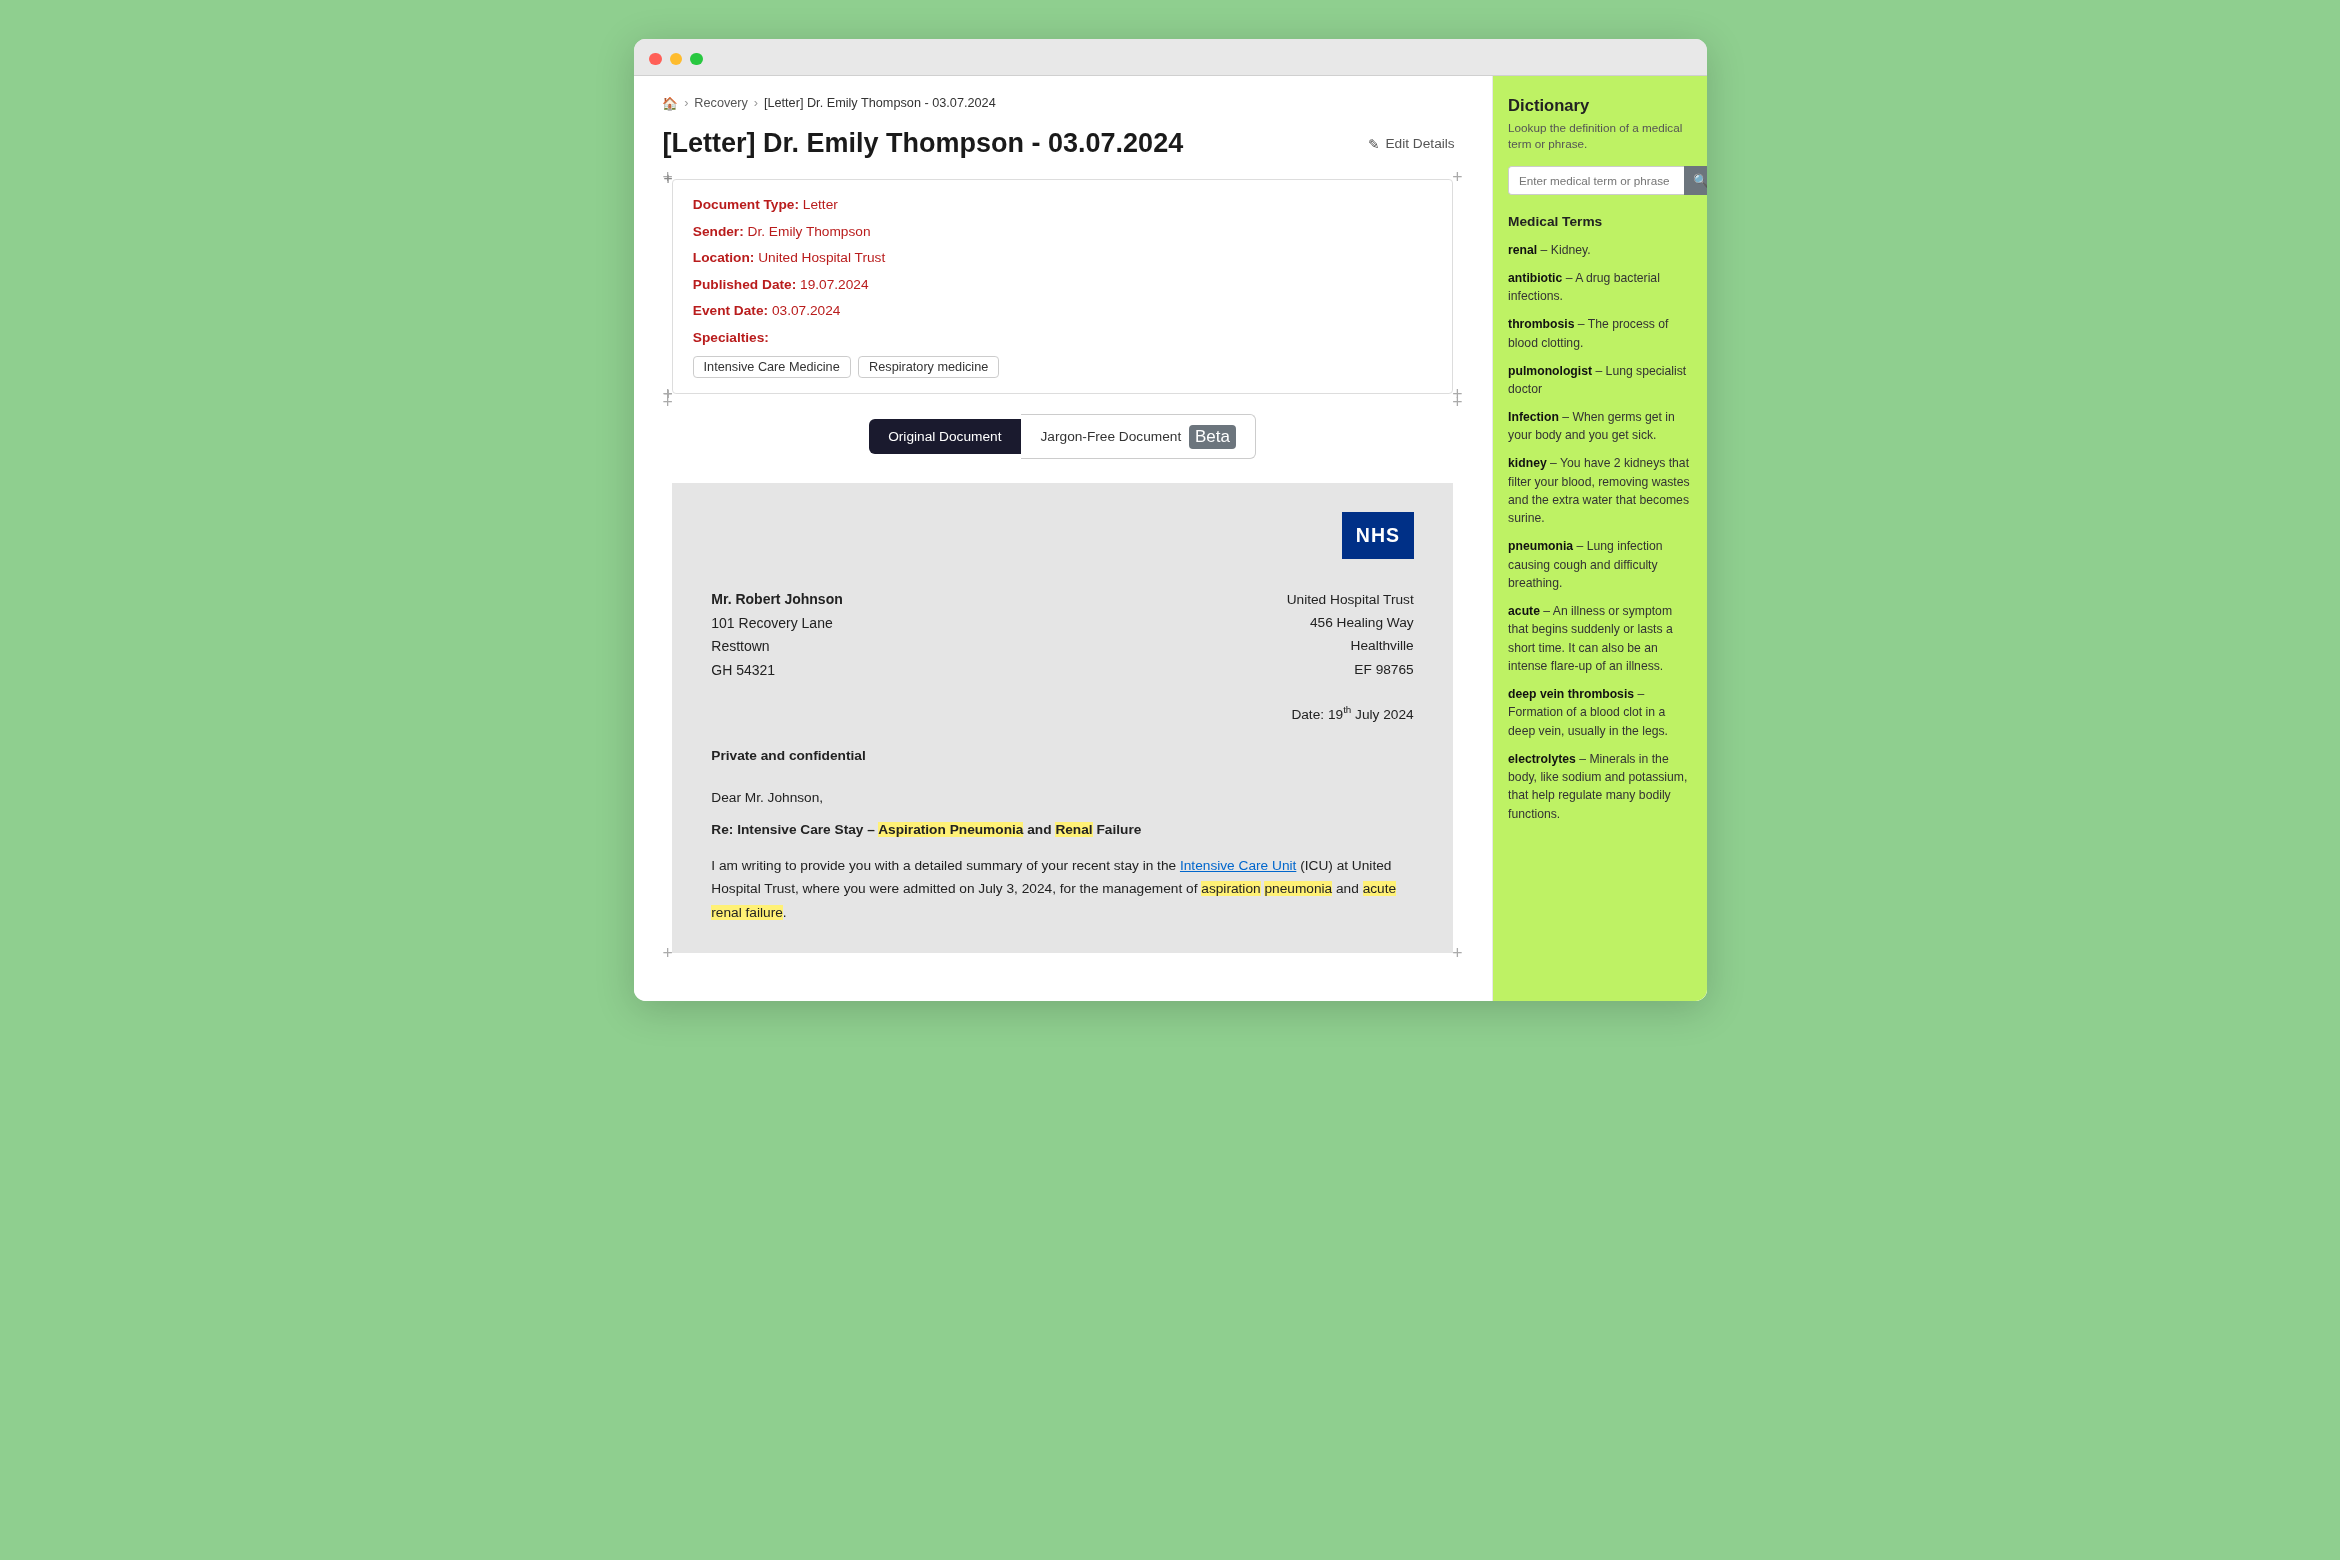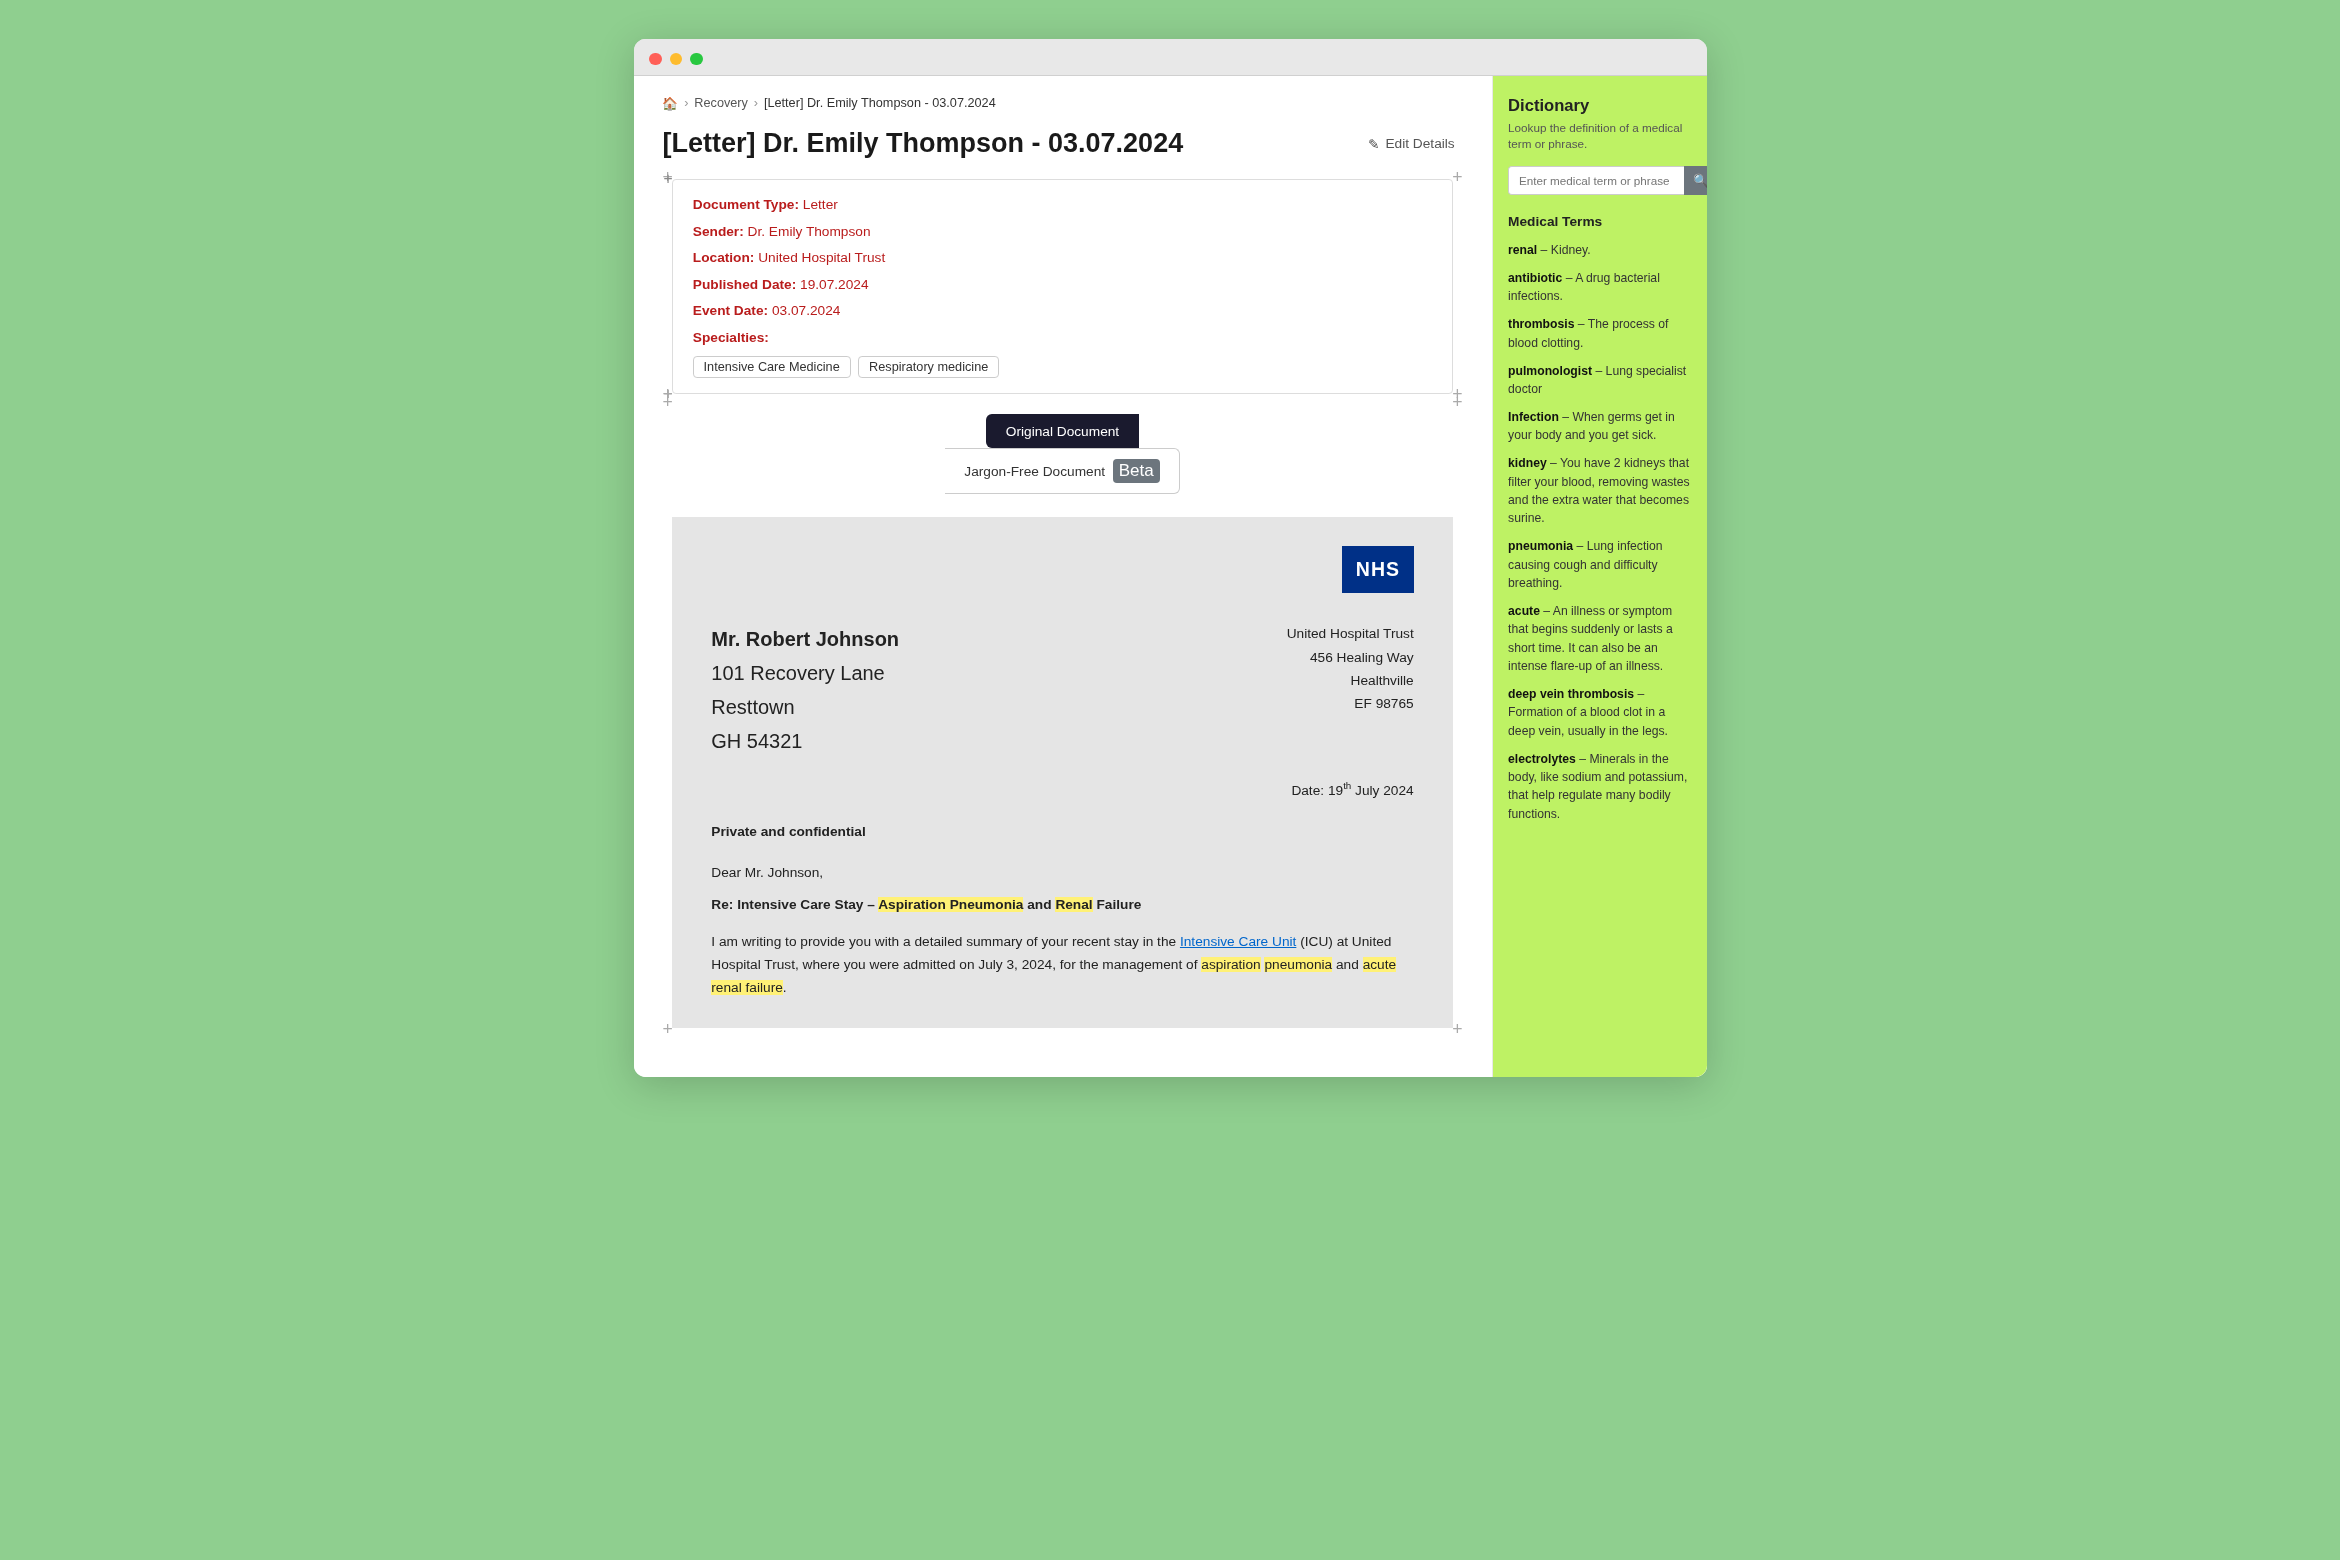--- a/index.html
+++ b/index.html
@@ -156,21 +156,20 @@
       background: #fff;
     }
 
     
     .tabs-area {
       display: flex;
       align-items: center;
       justify-content: center;
       gap: 0;
       margin-bottom: 23.4px;
-      flex-direction: column;
     }
     .tab-original {
       background: #1a1a2e;
       color: #fff;
       border: none;
       border-radius: 5.9px 0 0 5.9px;
       padding: 9.8px 19.5px;
       font-size: 13.7px;
       font-weight: 500;
       cursor: pointer;
@@ -224,21 +223,21 @@
       margin-bottom: 19.5px;
       font-size: 13.7px;
     }
 
     .letter-addresses {
       display: flex;
       justify-content: space-between;
       margin-bottom: 19.5px;
     }
     .patient-address {
-      font-size: 20px;
+      font-size: 14px;
       line-height: 1.7;
     }
     .hospital-address {
       text-align: right;
       font-size: 13.7px;
       line-height: 1.7;
     }
 
     .letter-date {
       text-align: right;

